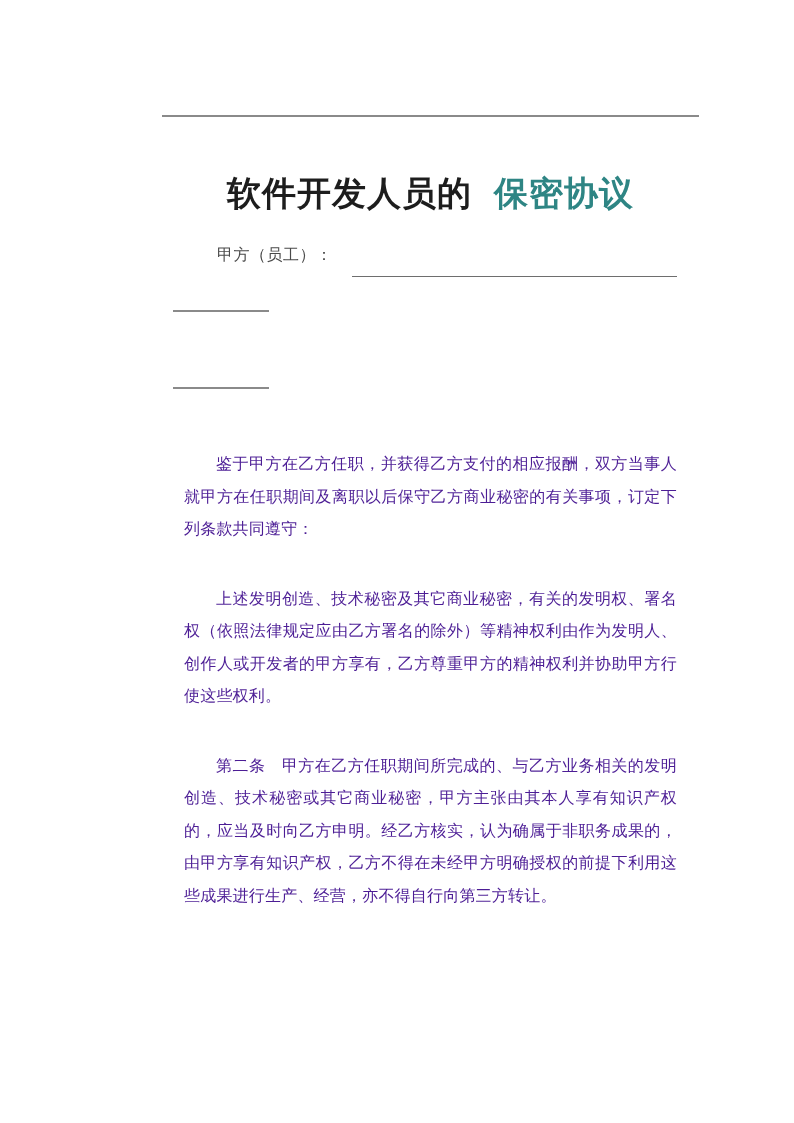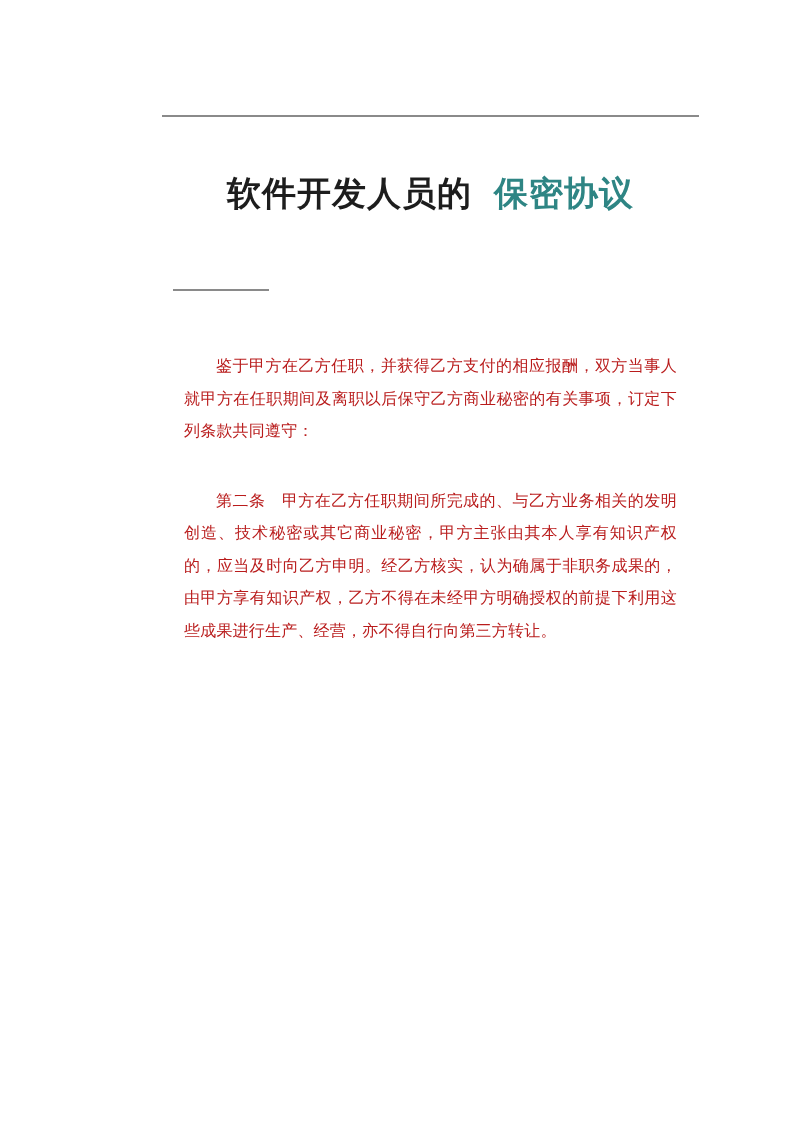--- a/index.html
+++ b/index.html
@@ -57,43 +57,51 @@
   }
   .fill-line-cont {
     width: 96px;
     height: 24px;
     border-bottom: 2px solid #8a8a8a;
   }
   .paragraphs {
     margin-top: 26px;
     font-size: 16px;
     line-height: 32.5px;
-    color: #b91c1c;
+    color: #4c1d95;
     text-align: justify;
     letter-spacing: 0.2px;
   }
   .paragraphs p {
     margin: 0 0 15px 0;
     text-indent: 2em;
   }
 </style>
 </head>
 <body>
 
 <div class="page">
   <div class="content">
 
     <div class="top-rule"></div>
 
     <h1 class="doc-title"><span>软件开发人员的</span><span class="accent" style="color: rgb(46, 133, 132);">保密协议</span></h1>
 
+    <div class="party-block">
+      <div class="party-row">
+        <span class="party-label">甲方（员工）：</span>
+        <span class="fill-line"></span>
+      </div>
+      <div class="fill-line-cont"></div>
+    </div>
 
     <div class="party-block second">
       <div class="fill-line-cont"></div>
     </div>
 
     <div class="paragraphs">
       <p>鉴于甲方在乙方任职，并获得乙方支付的相应报酬，双方当事人就甲方在任职期间及离职以后保守乙方商业秘密的有关事项，订定下列条款共同遵守：</p>
+      <p>上述发明创造、技术秘密及其它商业秘密，有关的发明权、署名权（依照法律规定应由乙方署名的除外）等精神权利由作为发明人、创作人或开发者的甲方享有，乙方尊重甲方的精神权利并协助甲方行使这些权利。</p>
       <p>第二条　甲方在乙方任职期间所完成的、与乙方业务相关的发明创造、技术秘密或其它商业秘密，甲方主张由其本人享有知识产权的，应当及时向乙方申明。经乙方核实，认为确属于非职务成果的，由甲方享有知识产权，乙方不得在未经甲方明确授权的前提下利用这些成果进行生产、经营，亦不得自行向第三方转让。</p>
     </div>
 
   </div>
 </div>
 
 </body></html>

